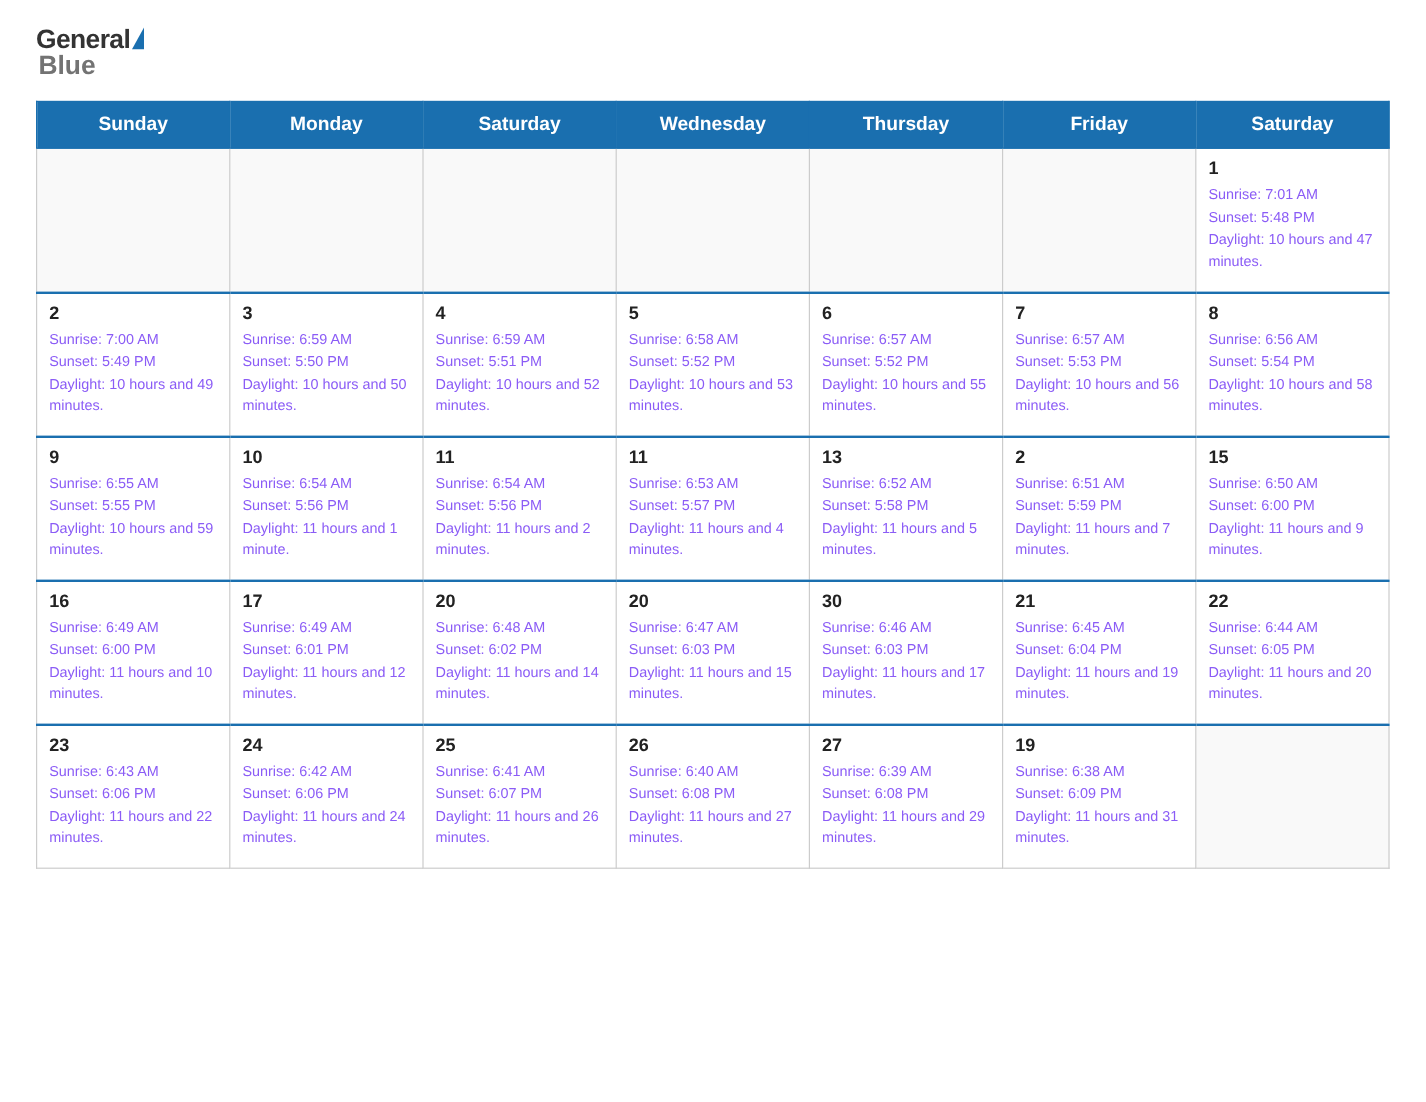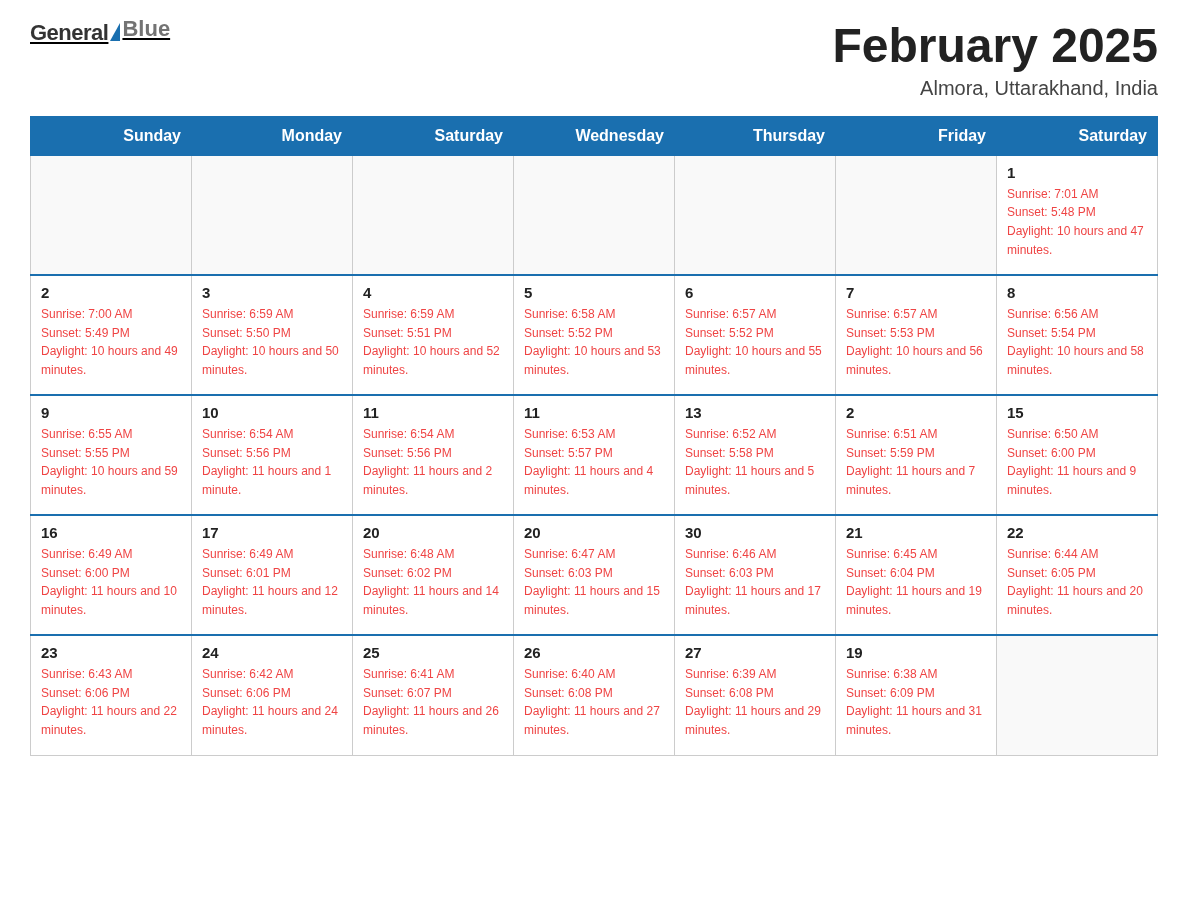--- a/index.html
+++ b/index.html
@@ -11,23 +11,22 @@
       min-height: 918px;
     }
     .header {
       display: flex;
       justify-content: space-between;
       align-items: flex-start;
       margin-bottom: 16px;
     }
     .logo {
       display: flex;
-      flex-direction: row;
+      flex-direction: column;
       align-items: flex-start;
-      text-decoration: underline;
     }
     .logo-top {
       display: flex;
       align-items: center;
     }
     .logo-general {
       font-size: 22px;
       font-weight: bold;
       color: #333;
       letter-spacing: -0.5px;
@@ -66,64 +65,60 @@
       width: 100%;
       border-collapse: collapse;
       border: 1px solid #bbb;
     }
     .calendar-table th {
       background: #1a6faf;
       color: #fff;
       font-size: 16px;
       font-weight: bold;
       padding: 10px 10px;
-      text-align: right;
+      text-align: center;
       border: 1px solid #1a6faf;
     }
     .calendar-table td {
       vertical-align: top;
       padding: 8px 10px;
       border: 1px solid #ccc;
       width: 14.28%;
       min-height: 110px;
       height: 120px;
     }
     .day-number {
       font-size: 15px;
       font-weight: bold;
       color: #222;
       display: block;
       margin-bottom: 4px;
     }
     .day-info {
       font-size: 12px;
-      color: #ef4444;
+      color: #8b5cf6;
       line-height: 1.55;
     }
     .empty-cell {
       background: #f9f9f9;
     }
     .row-separator td {
       border-top: 2px solid #1a6faf;
     }
   </style>
 </head>
 <body>
 
 <div class="header">
   <div class="logo">
     <div class="logo-top">
       <span class="logo-general">General</span>
       <div class="logo-triangle"></div>
     </div>
     <span class="logo-blue">Blue</span>
-  </div>
-  <div class="title-area">
-    <div class="month-title">February 2025</div>
-    <div class="location-title">Almora, Uttarakhand, India</div>
   </div>
 </div>
 
 <table class="calendar-table">
   <thead>
     <tr>
     <th>Sunday</th>
         <th>Monday</th>
         <th>Saturday</th>
         <th>Wednesday</th>

